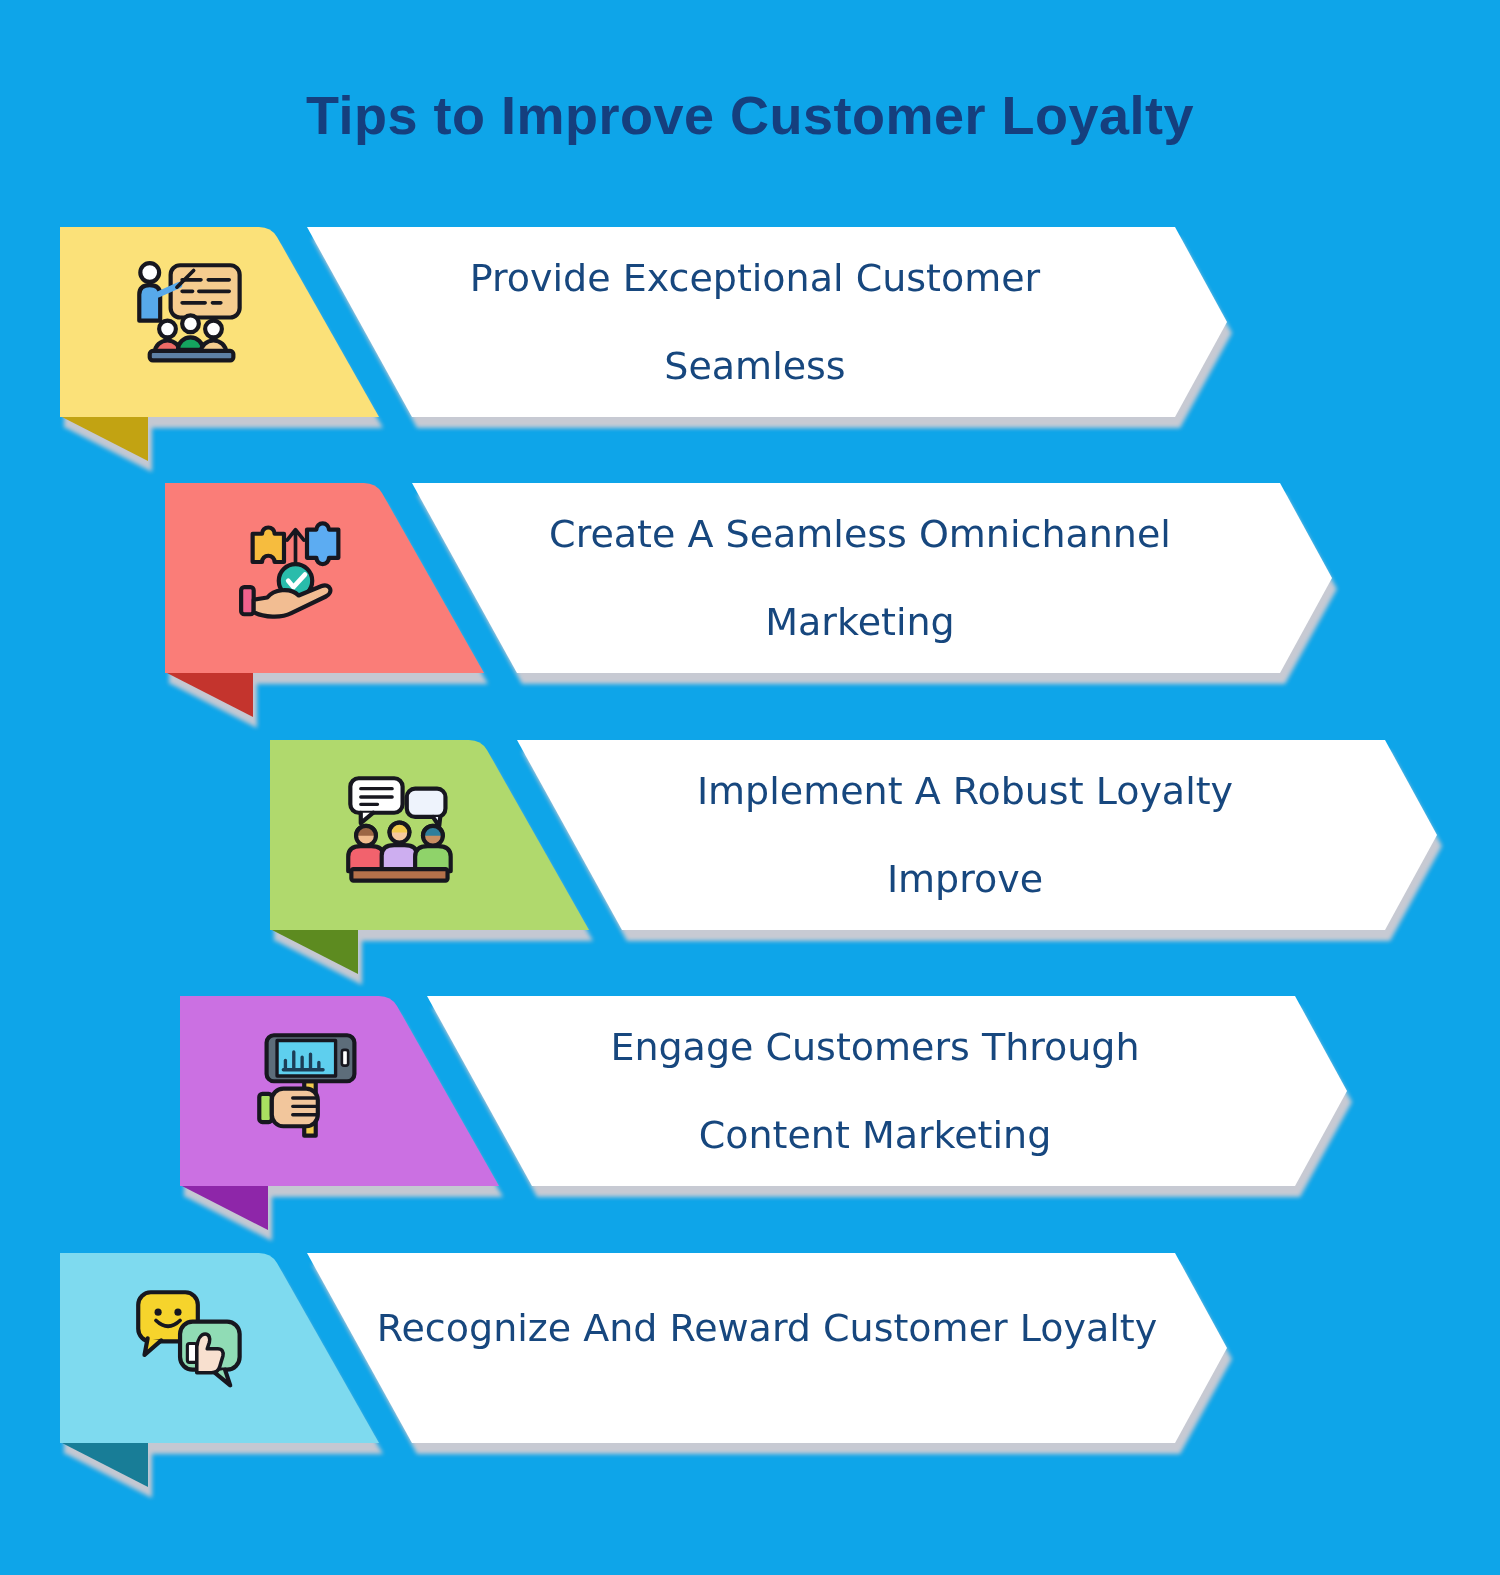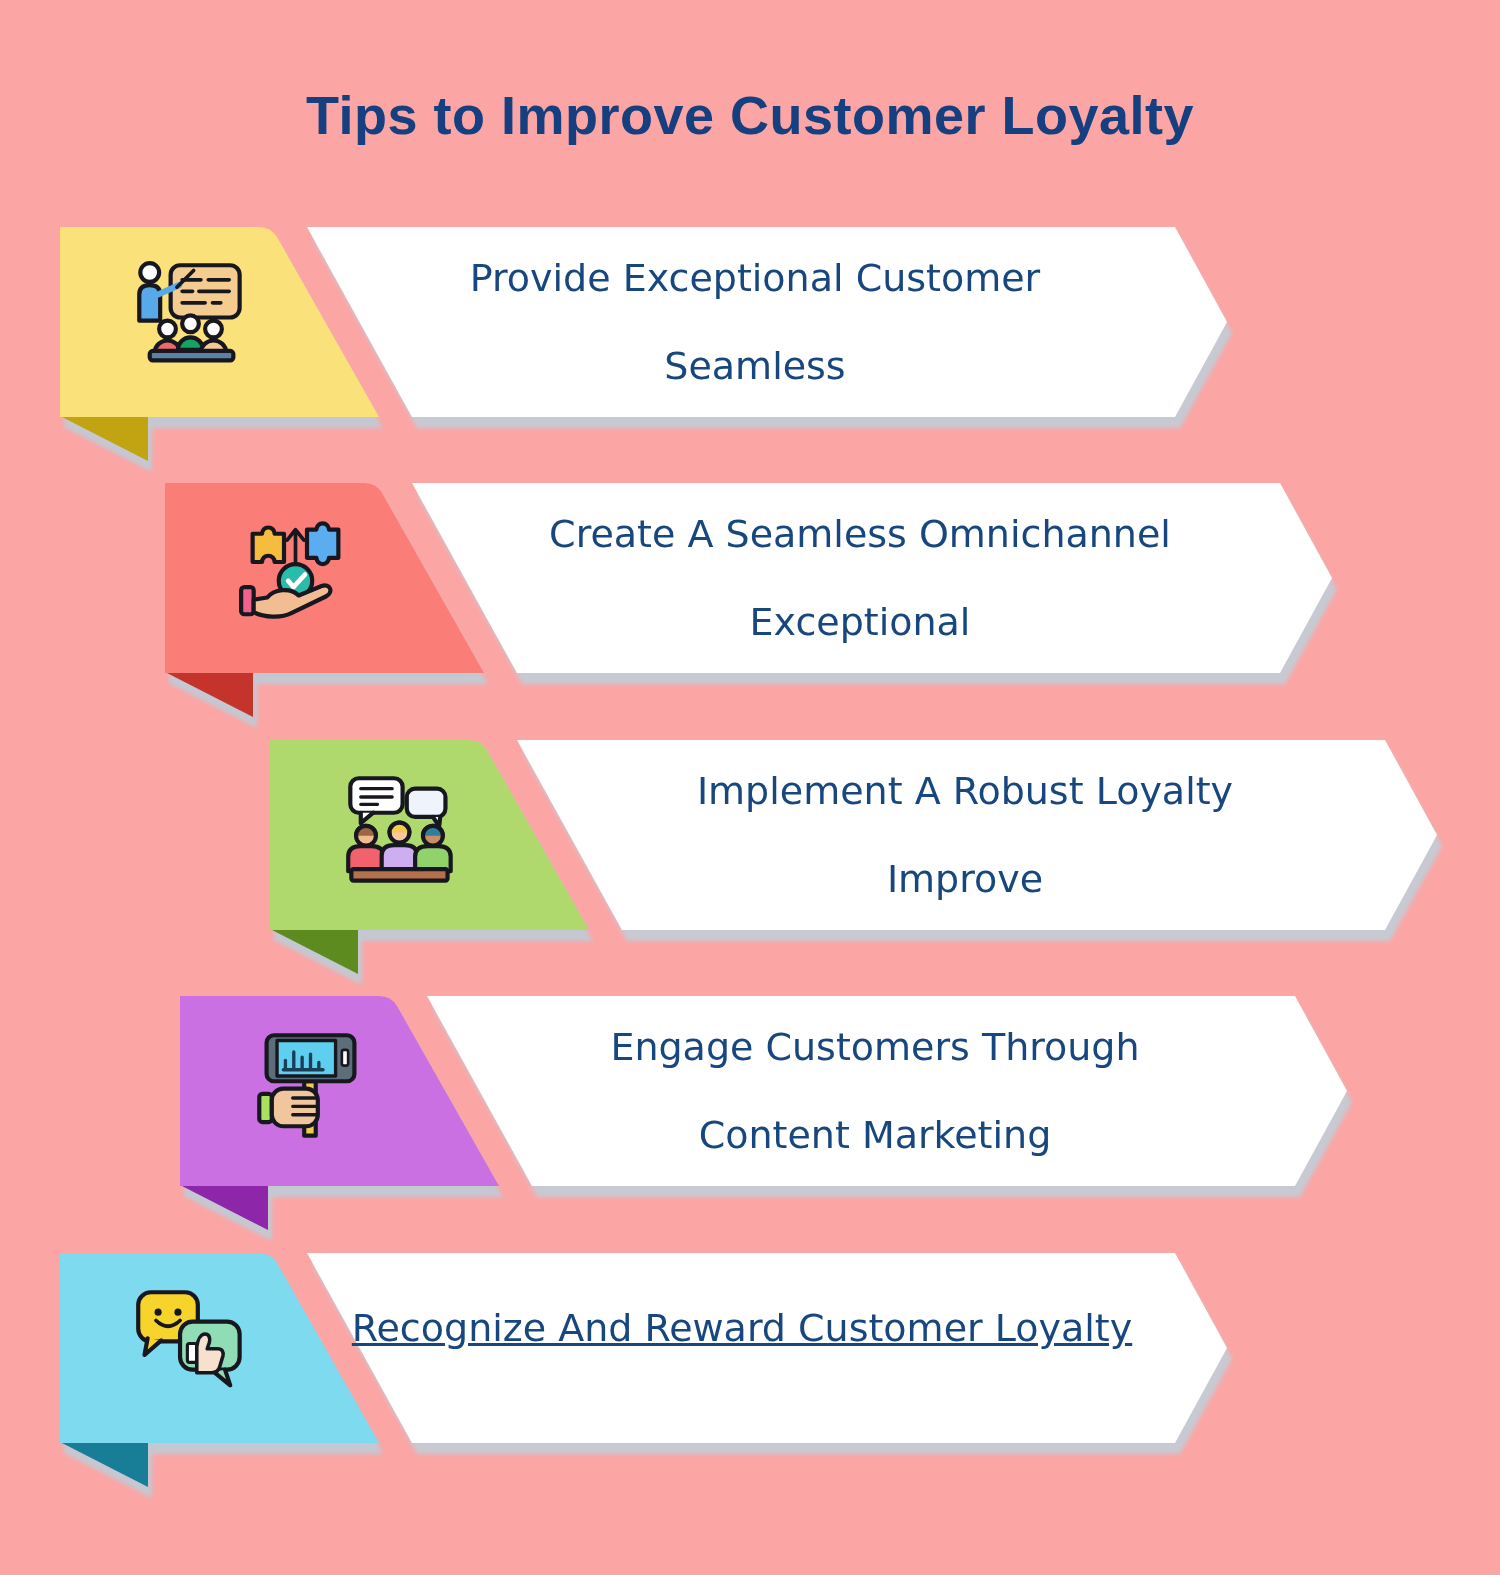--- a/index.html
+++ b/index.html
@@ -16,27 +16,27 @@
   .r4{left:60px;top:1253px}
   .banner-svg{position:absolute;left:0;top:0;z-index:1;
               filter:drop-shadow(5px 11px 2px #c7cad3);}
   .tab-svg{position:absolute;left:0;top:0;z-index:2;
            filter:drop-shadow(4px 11px 2px #c4c8d2);}
   .icon-wrap{position:absolute;left:73px;top:33px;width:115px;height:115px;z-index:3;}
   .icon-wrap svg{width:115px;height:115px;display:block;}
   .row-text{position:absolute;left:300px;top:0;width:790px;height:190px;z-index:3;
             display:flex;flex-direction:column;justify-content:center;align-items:center;
             font-size:38px;line-height:48px;text-align:center;gap:40px;}
-  .r4 .row-text{left:242px;width:880px;white-space:nowrap;text-decoration:underline;}
+  .r4 .row-text{left:267px;width:880px;white-space:nowrap;}
   .row-text span{display:block;}
 </style>
 </head>
 <body>
 
-<div class="canvas" style="background: #fca5a5;">
+<div class="canvas" style="background: #0ea5e9;">
 
   <div class="title" style="color: rgb(21, 63, 126);">Tips to Improve Customer Loyalty</div>
 
   <div class="row r0">
     <svg class="banner-svg" width="1175" height="200" viewBox="0 0 1175 200">
       <polygon points="247,0 1115,0 1167,95 1115,190 352,190" fill="#ffffff"></polygon>
     </svg>
     <svg class="tab-svg" width="330" height="245" viewBox="0 0 330 245">
       <path d="M0,0 L199,0 Q211,0 217,10 L319,190 L0,190 Z" fill="#fbe179"></path>
       <path d="M2,190 L88,190 L88,234 Z" fill="#c2a312"></path>
@@ -82,21 +82,21 @@
           <path d="M55,46 V16 M47,23 L55,13 L63,23" fill="none" stroke-width="3.5"></path>
           <circle cx="55" cy="62" r="16" fill="#29bcab"></circle>
           <path d="M48,62 l5,6 l11,-12" fill="none" stroke="#ffffff" stroke-width="4.5"></path>
           <rect x="3" y="68" width="12" height="26" rx="3" fill="#f2618c"></rect>
           <path d="M15,92 c10,5 26,6 36,1 l33,-16 c8,-4 4,-13 -4,-10 l-22,9 c-8,-8 -24,-6 -30,2 l-13,2 z" fill="#f2bd92"></path>
         </g>
       </svg>
     </span>
     <div class="row-text" style="color: rgb(23, 71, 126);">
       <span>Create A Seamless Omnichannel</span>
-      <span>Exceptional</span>
+      <span>Marketing</span>
     </div>
   </div>
 
   <div class="row r2">
     <svg class="banner-svg" width="1175" height="200" viewBox="0 0 1175 200">
       <polygon points="247,0 1115,0 1167,95 1115,190 352,190" fill="#ffffff"></polygon>
     </svg>
     <svg class="tab-svg" width="330" height="245" viewBox="0 0 330 245">
       <path d="M0,0 L199,0 Q211,0 217,10 L319,190 L0,190 Z" fill="#b0d96d"></path>
       <path d="M2,190 L88,190 L88,234 Z" fill="#5d8b20"></path>

